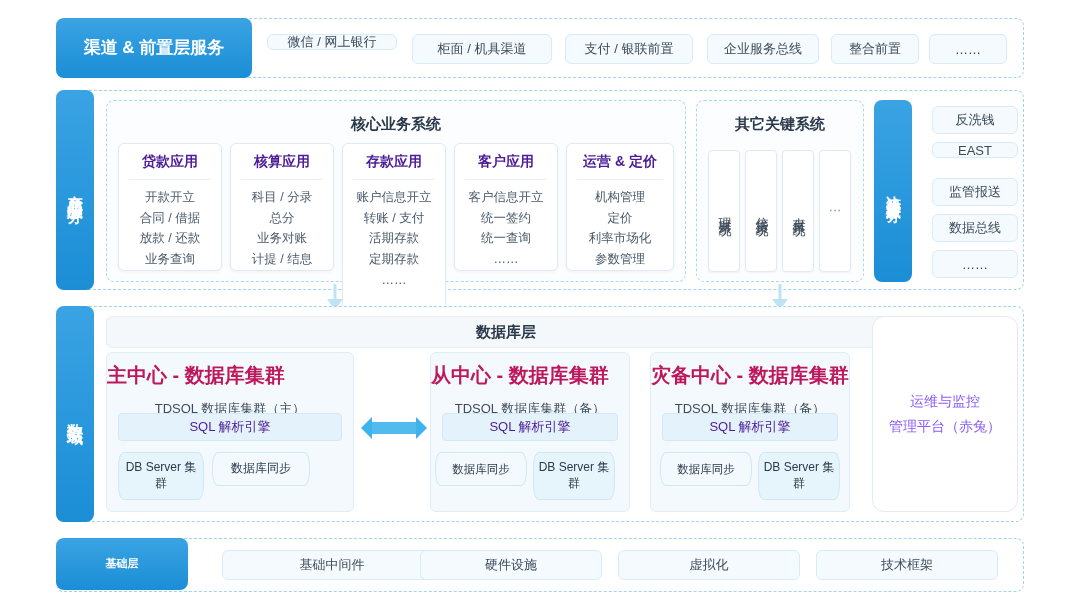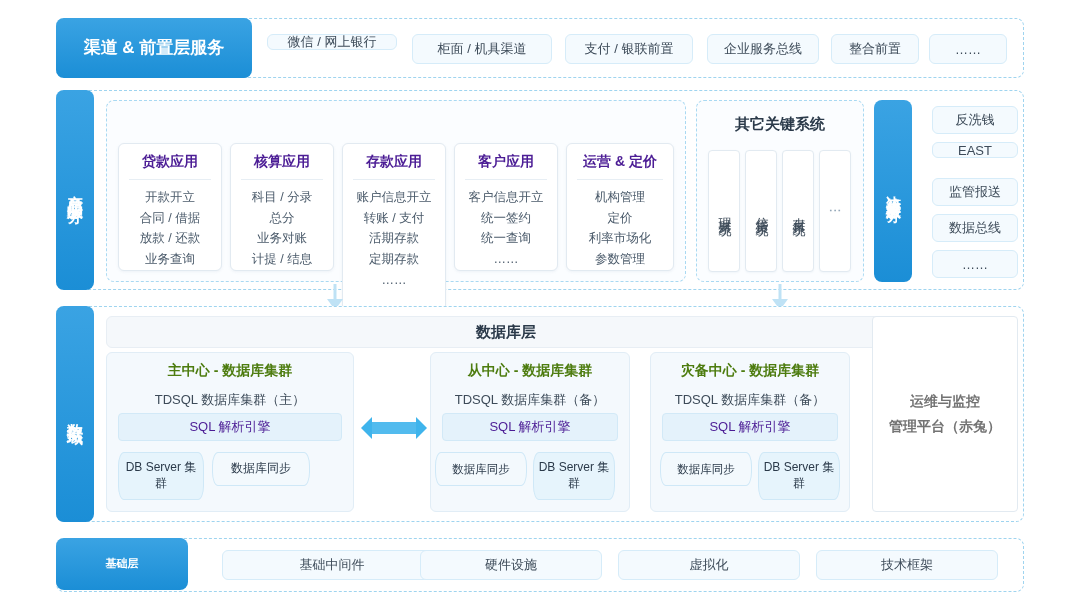--- a/index.html
+++ b/index.html
@@ -103,21 +103,21 @@
 
   
   .db-panel {
     position: absolute;
     background: #f4f9fd;
     border: 1px solid #e1edf6;
     border-radius: 6px;
     box-sizing: border-box;
   }
   .db-head {
-    text-align:center; font-weight:bold; font-size:14px; color:#4d7c0f; padding-top:9px;
+    text-align:left; font-weight:bold; font-size:20px; color:#be185d; padding-top:9px;
   }
   .db-sub {
     text-align:center; font-size:13px; color:#3d4b59; margin-top: 11px;
   }
   .sql-bar {
     position:absolute;
     background:#e4f2fb; border:1px solid #d2e9f7; border-radius:4px;
     display:flex; align-items:center; justify-content:center;
     font-size:13px; color:#4c1d95;
     box-sizing:border-box;
@@ -140,24 +140,24 @@
     border:1px solid #e8eef4;
     border-radius:6px;
     display:flex; align-items:center; justify-content:center;
     font-weight:bold; font-size:15px; color:#2b3a4a;
     box-sizing:border-box;
   }
   .ops-box {
     position:absolute;
     background:#ffffff;
     border:1px solid #e2eaf1;
-    border-radius:4px;
+    border-radius:12px;
     display:flex; align-items:center; justify-content:center;
     text-align:center;
-    font-weight:bold; font-size:14px; color:#737373;
+    font-weight:normal; font-size:14px; color:#8b5cf6;
     line-height:1.8;
     box-sizing:border-box;
   }
   .arrow { position:absolute; }
 </style>
 </head>
 <body>
 
 <div class="stage">
 
@@ -170,20 +170,21 @@
   <div class="chip" style="left:707px; top:34px; width:112px; height:30px;">企业服务总线</div>
   <div class="chip" style="left:831px; top:34px; width:88px; height:30px;">整合前置</div>
   <div class="chip" style="left:929px; top:34px; width:78px; height:30px;">……</div>
 
   <div class="band" style="left:56px; top:90px; width:968px; height:200px;"></div>
   <div class="blue-tab" style="left:56px; top:90px; width:38px; height:200px; font-size:16px;">
     <span style="writing-mode:vertical-rl; letter-spacing:3px;">产品层服务</span>
   </div>
 
   <div class="panel panel-dashed" style="left:106px; top:100px; width:580px; height:182px;"></div>
+  <div class="panel-title" style="left:106px; top:115px; width:580px;">核心业务系统</div>
 
   <div class="card" style="left:118px; top:143px; width:104px; height:128px;">
     <div class="card-head">贷款应用</div>
     <div class="card-sep"></div>
     <div class="card-body" style="white-space:pre-line;">开款开立
 合同 / 借据
 放款 / 还款
 业务查询
 ……</div>
   </div>

